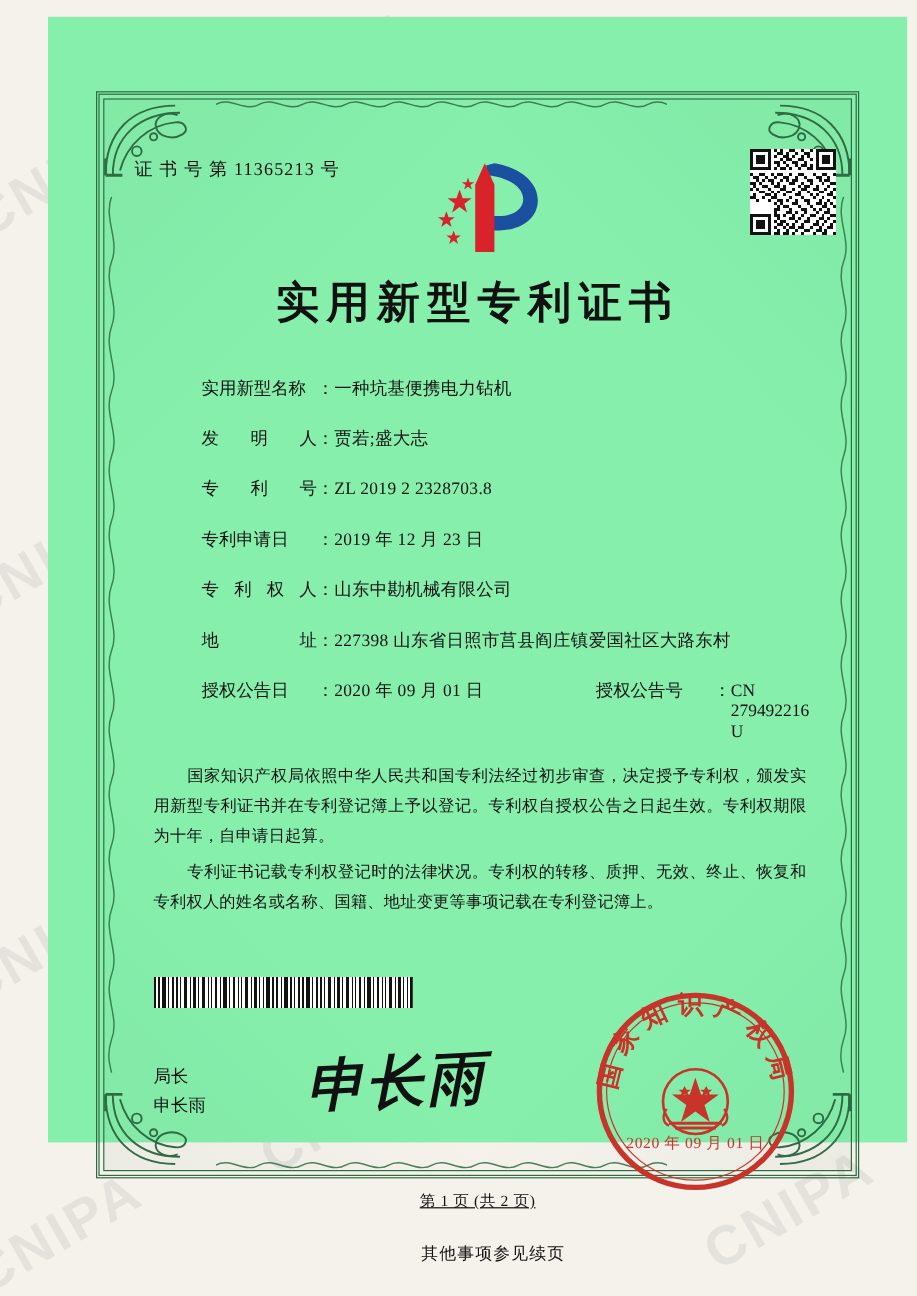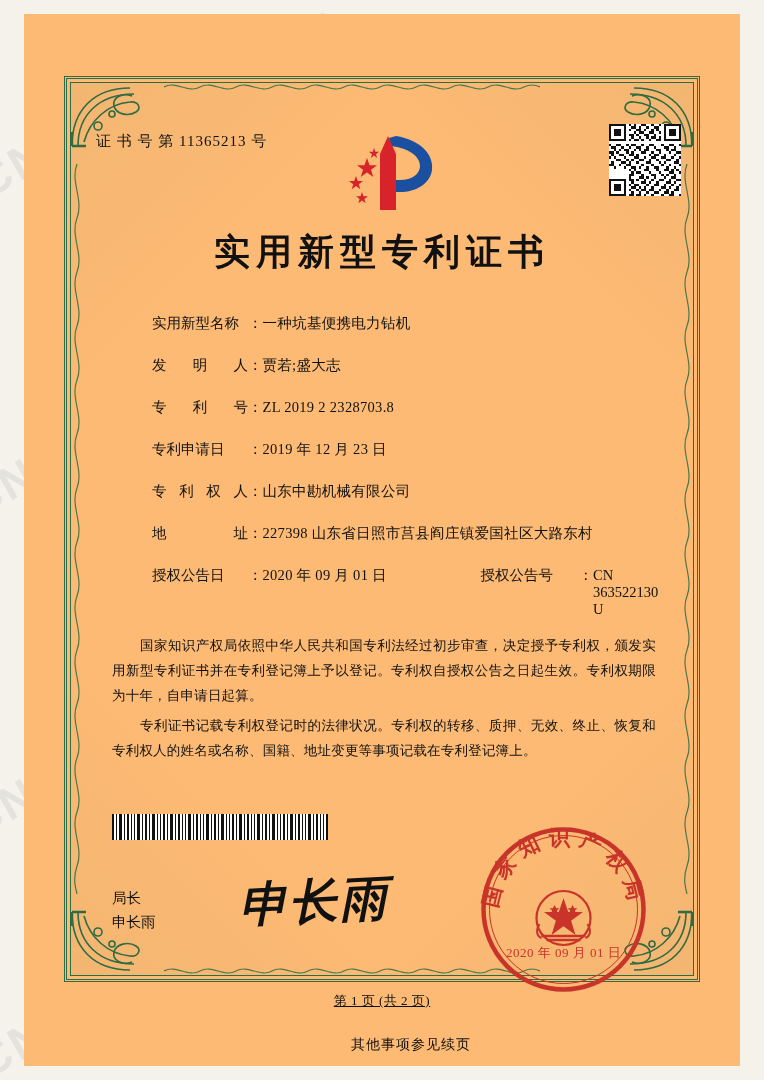--- a/index.html
+++ b/index.html
@@ -30,25 +30,25 @@
     font-size: 46px;
     color: rgba(150, 150, 150, 0.17);
     letter-spacing: 3px;
     transform: rotate(-30deg);
     white-space: nowrap;
   }
 
   
   .page {
     position: absolute;
-    left: 24px;
+    left: 40px;
     top: 14px;
     width: 716px;
-    height: 1052px;
-    background: #fdba74;
+    height: 938px;
+    background: #86efac;
     z-index: 2;
   }
   .border-outer {
     position: absolute;
     left: 40px;
     top: 62px;
     width: 636px;
     height: 906px;
     border: 3px double #2f6b43;
     box-sizing: border-box;
@@ -190,21 +190,20 @@
 
   .para {
     position: absolute;
     left: 88px;
     width: 544px;
     font-size: 13.5px;
     line-height: 25px;
     color: #111;
     text-align: justify;
     letter-spacing: .2px;
-    font-family: Liberation Mono, monospace;
   }
   .para.p1 { top: 620px; }
   .para.p2 { top: 700px; }
   .indent { text-indent: 28px; }
 
   .barcode {
     position: absolute;
     left: 88px;
     top: 800px;
     width: 216px;
@@ -643,21 +642,21 @@
         <div class="field-colon">：</div>
         <div class="field-value">227398  山东省日照市莒县阎庄镇爱国社区大路东村</div>
       </div>
 
       <div class="field-row dual">
         <div class="field-label">授权公告日</div>
         <div class="field-colon">：</div>
         <div class="field-value">2020 年 09 月 01 日</div>
         <div class="sub-label">授权公告号</div>
         <div class="field-colon">：</div>
-        <div class="sub-value">CN 363522130 U</div>
+        <div class="sub-value">CN 279492216 U</div>
       </div>
 
     </div>
 
     <div class="para p1 indent">国家知识产权局依照中华人民共和国专利法经过初步审查，决定授予专利权，颁发实用新型专利证书并在专利登记簿上予以登记。专利权自授权公告之日起生效。专利权期限为十年，自申请日起算。</div>
     <div class="para p2 indent">专利证书记载专利权登记时的法律状况。专利权的转移、质押、无效、终止、恢复和专利权人的姓名或名称、国籍、地址变更等事项记载在专利登记簿上。</div>
 
     <div class="barcode">
       <svg width="216" height="26" viewBox="0 0 216 26" shape-rendering="crispEdges">
         <rect width="216" height="26" fill="#fdfdfb"></rect>

